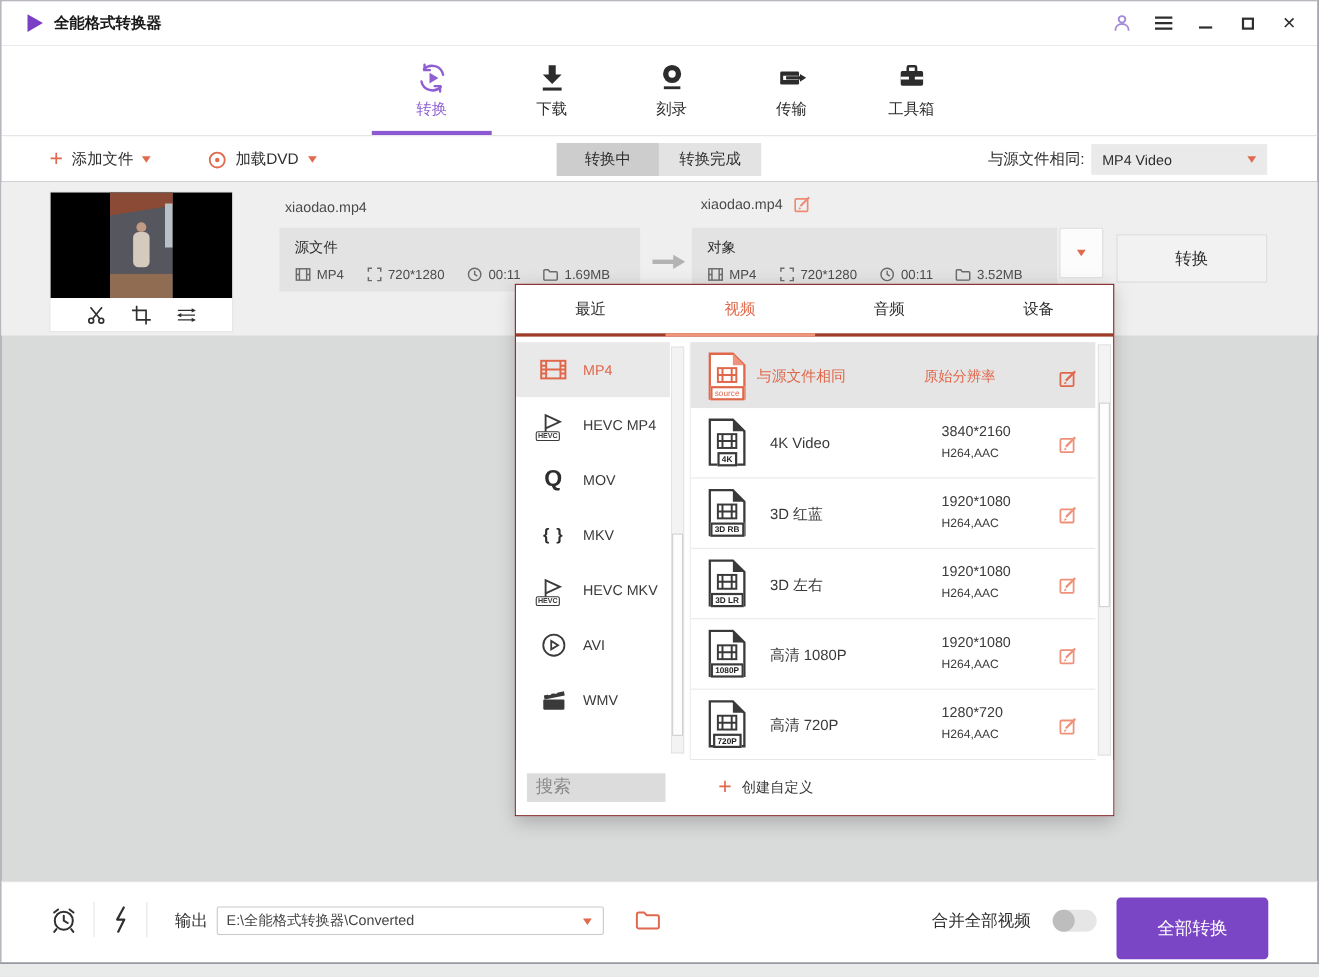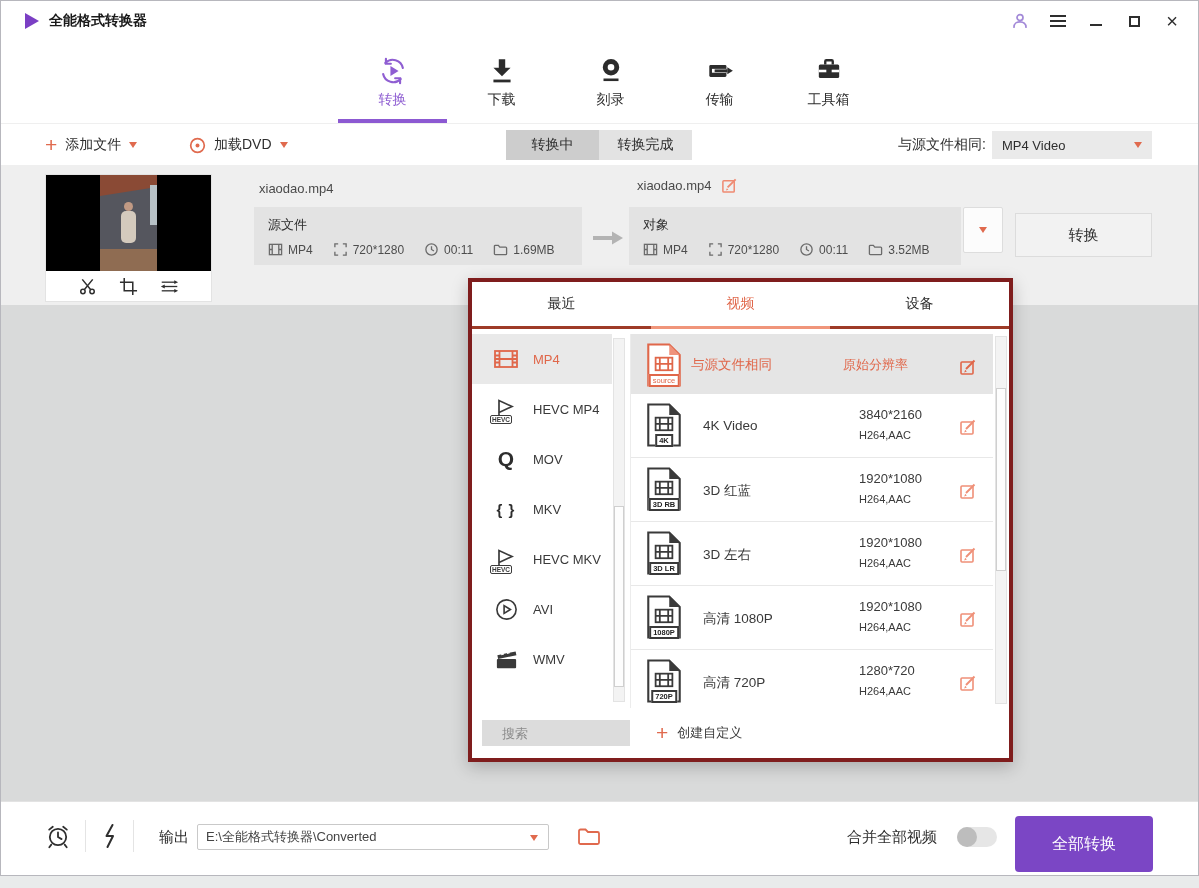--- a/index.html
+++ b/index.html
@@ -60,21 +60,21 @@
   .info-item { display:flex; align-items:center; gap:5px; font-size:12px; color:#4d4d4d; white-space:nowrap; }
   .mini { width:15px; height:15px; color:#6b6b6b; flex:none; }
   .flow-arrow { position:absolute; left:592px; top:66px; width:30px; height:14px; color:#b3b3b3; }
   .dst-head { position:absolute; left:636px; top:12px; display:flex; align-items:center; gap:10px; }
   .dst-head .fname2 { font-size:13px; color:#4a4a4a; }
   .edit-icon { width:17px; height:17px; color:#ef8a72; cursor:pointer; }
   .dd-btn { position:absolute; left:962px; top:42px; width:40px; height:46px; background:#fcfcfc; border:1px solid #ddd; border-radius:2px; display:flex; align-items:center; justify-content:center; cursor:pointer; }
   .convert-btn { position:absolute; left:1014px; top:48px; width:137px; height:44px; background:#f2f2f2; border:1px solid #dcdcdc; font-size:15px; color:#2e2e2e; display:flex; align-items:center; justify-content:center; cursor:pointer; }
 
   
-  .popup { position:absolute; left:467px; top:93px; width:545px; height:484px; background:#fff; border:4px solid #7f1d1d; box-shadow:0 5px 16px rgba(0,0,0,.22); z-index:10;margin-top:20px; }
+  .popup { position:absolute; left:467px; top:93px; width:545px; height:484px; background:#fff; border:1px solid #7f1d1d; box-shadow:0 5px 16px rgba(0,0,0,.22); z-index:10; }
   .popup-tabs { display:flex; height:47px; border-bottom:3px solid #9e3b28; }
   .ptab { position:relative; flex:1; display:flex; align-items:center; justify-content:center; font-size:14px; color:#2e2e2e; cursor:pointer; }
   .ptab.active { color:#e0674a; }
   .ptab.active::after { content:""; position:absolute; left:0; right:0; bottom:-3px; height:3px; background:#f0957a; }
   .popup-body { position:absolute; top:50px; left:0; right:0; bottom:50px; }
   .fmt-list { position:absolute; left:0; top:2px; width:140px; bottom:0; overflow:hidden; }
   .fmt-item { height:50px; display:flex; align-items:center; gap:13px; padding-left:20px; font-size:13px; color:#3a3a3a; cursor:pointer; }
   .fmt-item.selected { background:#e9e9e9; color:#e0674a; }
   .fmt-icon { position:relative; width:28px; height:28px; display:flex; align-items:center; justify-content:center; flex:none; }
   .hevc-badge { position:absolute; left:-2px; bottom:-1px; font-size:6.5px; font-weight:bold; border:1px solid currentColor; border-radius:2px; padding:0 1px; background:#fff; }
@@ -91,21 +91,21 @@
   .p-badge { position:absolute; left:50%; transform:translateX(-50%); bottom:0; background:#fff; border:2px solid #3a3a3a; font-size:7.5px; font-weight:bold; color:#222; padding:0 2px; white-space:nowrap; }
   .src-row .p-badge { border-color:#e0674a; color:#e0674a; font-weight:normal; }
   .p-name { position:absolute; left:72px; top:24px; font-size:13.5px; color:#3a3a3a; }
   .src-row .p-name { left:60px; top:22px; color:#e0674a; }
   .p-res { position:absolute; left:228px; top:13px; font-size:13px; color:#3a3a3a; }
   .p-codec { position:absolute; left:228px; top:35px; font-size:11px; color:#3a3a3a; }
   .src-row .p-res { left:212px; top:22px; color:#e0674a; }
   .p-edit { position:absolute; right:16px; top:24px; width:18px; height:18px; color:#ef9078; cursor:pointer; }
   .src-row .p-edit { color:#e0674a; }
   .popup-footer { position:absolute; left:0; right:0; bottom:0; height:50px; background:#fff; }
-  .search-input { position:absolute; left:10px; top:12px; width:148px; height:26px; background:#dcdcdc; border:none; outline:none; padding:0 20px; font-size:13px; color:#555; font-family:inherit; }
+  .search-input { position:absolute; left:10px; top:12px; width:126px; height:26px; background:#dcdcdc; border:none; outline:none; padding:0 8px; font-size:16px; color:#555; font-family:inherit; }
   .search-input::placeholder { color:#8a8a8a; }
   .create-custom { position:absolute; left:184px; top:12px; height:26px; display:flex; align-items:center; gap:9px; font-size:13px; color:#3a3a3a; cursor:pointer; }
 
   
   .bottombar { position:absolute; left:0; right:0; top:800px; height:76px; background:#fff; border-top:1px solid #e3e3e3; }
   .bb-ic { position:absolute; width:26px; height:26px; color:#2f2f2f; cursor:pointer; }
   .alarm-ic { left:44px; top:21px; }
   .bolt-ic { left:98px; top:21px; width:22px; }
   .bb-div { position:absolute; top:18px; width:1px; height:32px; background:#e4e4e4; }
   .out-label { position:absolute; left:158px; top:26px; font-size:15px; color:#2e2e2e; }
@@ -343,20 +343,21 @@
       <div class="dd-btn">
         <span class="caret"></span>
       </div>
       <div class="convert-btn">转换</div>
     </div>
 
     <div class="popup">
       <div class="popup-tabs">
         <div class="ptab">最近</div>
         <div class="ptab active">视频</div>
+        <div class="ptab">音频</div>
         <div class="ptab">设备</div>
       </div>
 
       <div class="popup-body">
         <div class="fmt-list">
           <div class="fmt-item selected">
             <span class="fmt-icon">
               <svg width="26" height="26" viewBox="0 0 26 26" fill="none" stroke="currentColor" stroke-width="1.8">
                   <rect x="2" y="5" width="22" height="16"></rect>
                   <path d="M6.5 5v16M19.5 5v16M2 9.5h4.5M2 13h4.5M2 16.5h4.5M19.5 9.5H24M19.5 13H24M19.5 16.5H24M6.5 13h13"></path>

